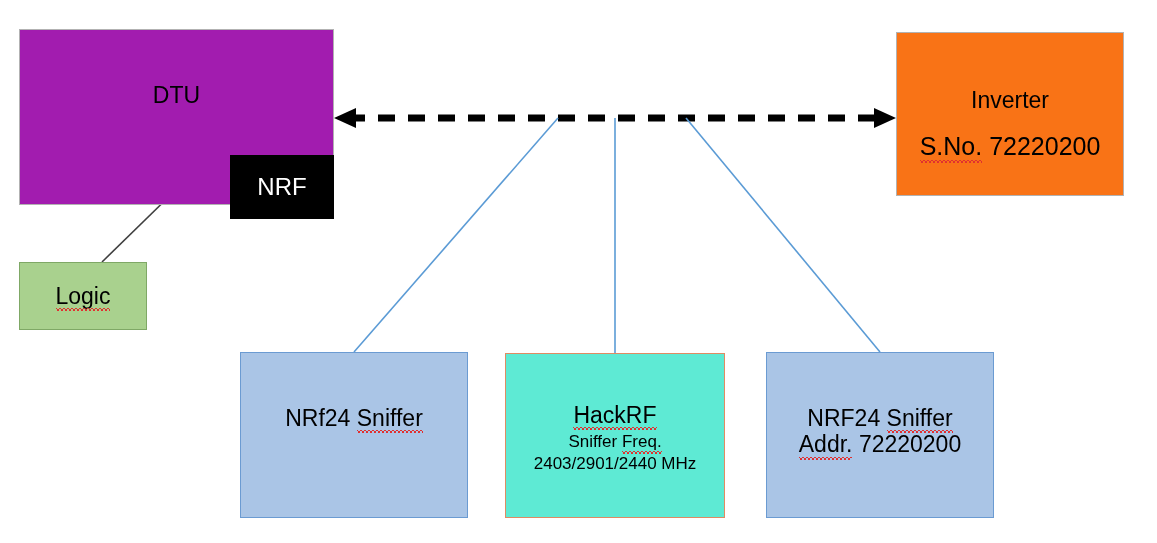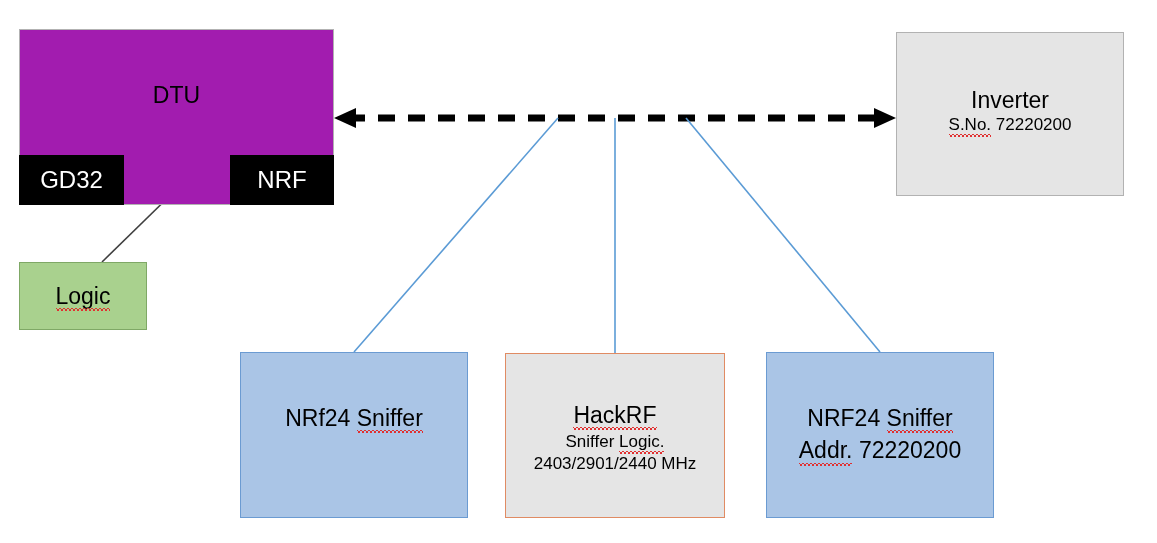--- a/index.html
+++ b/index.html
@@ -40,41 +40,41 @@
   }
   #dtu-box .line1 { font-size: 23px; color: #000; }
   #dtu-box .line2 { font-size: 23px; color: #000; margin-top: 6px; }
 
   
   #inverter-box {
     left: 896px;
     top: 32px;
     width: 228px;
     height: 164px;
-    background: #e5e5e5;
+    background: #f97316;
     border: 1px solid #b2b2b2;
     justify-content: flex-start;
     padding-top: 54px;
   }
   #inverter-box .line1 { font-size: 23px; color: #000; }
-  #inverter-box .line2 { font-size: 17px; color: #000; margin-top: 2px; }
+  #inverter-box .line2 { font-size: 25px; color: #000; margin-top: 19px; }
 
   
   .chip {
     position: absolute;
     box-sizing: border-box;
     background: #000000;
     color: #ffffff;
     display: flex;
     align-items: center;
     justify-content: center;
     font-size: 24px;
   }
   #gd32-box { left: 19px; top: 155px; width: 105px; height: 50px; }
-  #nrf-box  { left: 230px; top: 155px; width: 104px; height: 50px; }
+  #nrf-box  { left: 230px; top: 155px; width: 104px; height: 64px; }
 
   
   #logic-box {
     left: 19px;
     top: 262px;
     width: 128px;
     height: 68px;
     background: #a9d18e;
     border: 1px solid #7fa866;
     font-size: 23px;
@@ -94,42 +94,42 @@
   }
   #sniffer-left-box .line1,
   #sniffer-left-box .line2 { font-size: 23px; color: #000; }
   #sniffer-left-box .line2 { margin-top: 6px; }
 
   #hackrf-box {
     left: 505px;
     top: 353px;
     width: 220px;
     height: 165px;
-    background: #e5e5e5;
+    background: #5eead4;
     border: 1px solid #e08b63;
     justify-content: flex-start;
     padding-top: 48px;
   }
   #hackrf-box .line1 { font-size: 23px; color: #000; }
   #hackrf-box .line2 { font-size: 17px; color: #000; margin-top: 4px; }
   #hackrf-box .line3 { font-size: 17px; color: #000; margin-top: 2px; }
 
   #sniffer-right-box {
     left: 766px;
     top: 352px;
     width: 228px;
     height: 166px;
     background: #aac5e6;
     border: 1px solid #6b9bd2;
     justify-content: flex-start;
     padding-top: 52px;
   }
   #sniffer-right-box .line1,
   #sniffer-right-box .line2 { font-size: 23px; color: #000; }
-  #sniffer-right-box .line2 { margin-top: 6px; }
+  #sniffer-right-box .line2 { }
 
   
   .squiggle {
     position: relative;
     display: inline-block;
   }
   .squiggle::after {
     content: "";
     position: absolute;
     left: 0;
@@ -181,38 +181,35 @@
 
   <div class="box" id="dtu-box">
     <div class="line1">DTU</div>
   </div>
 
   <div class="box" id="inverter-box">
     <div class="line1">Inverter</div>
     <div class="line2"><span class="squiggle">S.No.</span>&nbsp;<span>72220200</span></div>
   </div>
 
-  <div class="chip" id="gd32-box">
-    <span>GD32</span>
-  </div>
   <div class="chip" id="nrf-box">
     <span>NRF</span>
   </div>
 
   <div class="box" id="logic-box">
     <span class="squiggle">Logic</span>
   </div>
 
   <div class="box" id="sniffer-left-box">
     <div class="line1"><span>NRf24</span>&nbsp;<span class="squiggle">Sniffer</span></div>
   </div>
 
   <div class="box" id="hackrf-box">
     <div class="line1"><span class="squiggle">HackRF</span></div>
-    <div class="line2"><span>Sniffer</span>&nbsp;<span class="squiggle">Logic.</span></div>
+    <div class="line2"><span>Sniffer</span>&nbsp;<span class="squiggle">Freq.</span></div>
     <div class="line3">2403/2901/2440 MHz</div>
   </div>
 
   <div class="box" id="sniffer-right-box">
     <div class="line1"><span>NRF24</span>&nbsp;<span class="squiggle">Sniffer</span></div>
     <div class="line2"><span class="squiggle">Addr.</span>&nbsp;<span>72220200</span></div>
   </div>
 
 </div>
 

